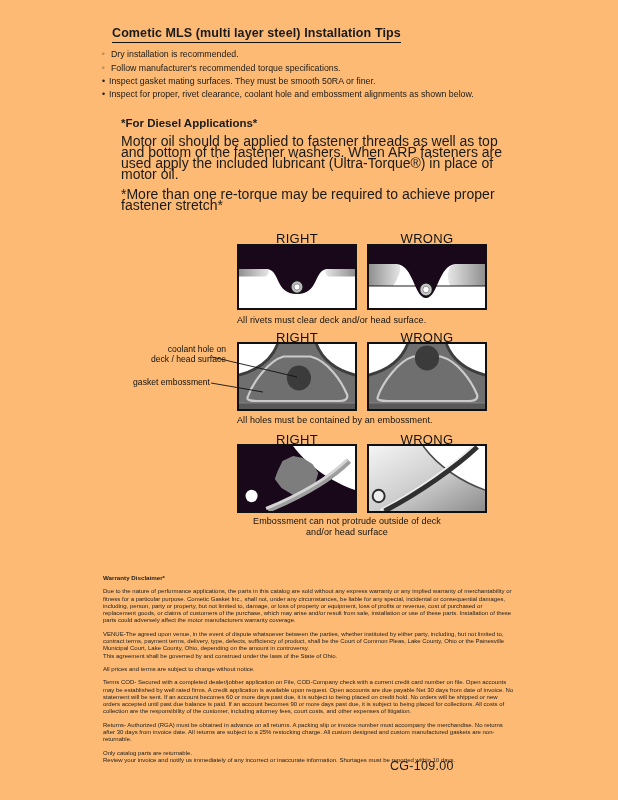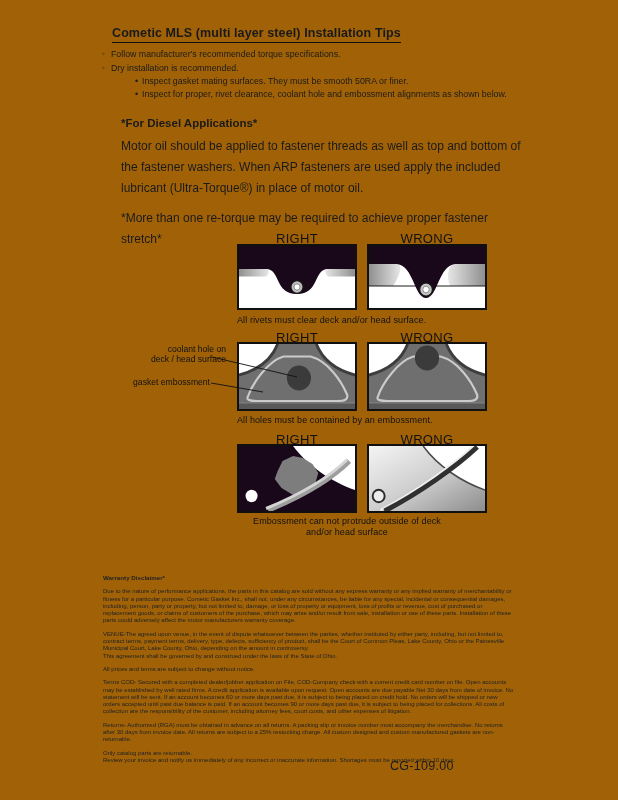--- a/index.html
+++ b/index.html
@@ -2,36 +2,36 @@
 <html style="--diagram-dark: #18081a; --panel-gray: #6f6f6f; --ink: #1a1a1a;"><head>
 <meta charset="utf-8">
 <style>
   :root{
     --diagram-dark:#18081a;
     --panel-gray:#6f6f6f;
     --ink:#1a1a1a;
   }
   html,body{margin:0;padding:0;background:#fff;}
   .page{
-    position:relative;width:618px;height:800px;background:#a16207;overflow:hidden;
+    position:relative;width:618px;height:800px;background:#fdba74;overflow:hidden;
     font-family:"Liberation Sans", sans-serif;color:var(--ink);
   }
   .abs{position:absolute;}
   .title{
     left:112px;top:26px;font-size:12.5px;font-weight:bold;
     border-bottom:1.5px solid #111;padding-bottom:1.5px;letter-spacing:0.1px;
   }
   .tips{left:102px;top:47px;font-size:8.8px;line-height:13px;}
   .tip{white-space:nowrap;}
   .tip .b1{display:inline-block;width:9px;font-size:7.5px;vertical-align:1px;}
-  .tip.sub{margin-left:33px;}
+  .tip.sub{}
   .tip .b2{display:inline-block;width:7px;font-size:9px;}
   .diesel{left:121px;top:117px;width:400px;}
   .diesel h2{font-size:11.5px;font-weight:bold;margin:0 0 7px 0;}
-  .diesel p{font-size:12px;line-height:21px;margin:0 0 9px 0;}
+  .diesel p{font-size:14px;line-height:11px;margin:0 0 9px 0;}
   .dg-label{width:120px;text-align:center;font-size:13px;letter-spacing:0.3px;color:#111;}
   .dg-box{
     width:120px;border:2px solid #101010;background:#fff;box-sizing:border-box;
   }
   .dg-box svg{display:block;width:100%;height:100%;}
   .h66{height:66px;} .h69{height:69px;}
   .dg-caption{font-size:9px;color:#111;letter-spacing:0.1px;}
   .pre{white-space:pre-line;}
   .callout{font-size:8.6px;line-height:10px;text-align:right;color:#111;}
   .legal{left:103px;top:574px;width:411px;font-size:6px;line-height:7.3px;color:#222;}
@@ -40,22 +40,22 @@
   .pagecode{left:390px;top:759px;font-size:12.5px;color:#1c1c1c;letter-spacing:0.3px;}
 </style>
 </head>
 <body>
 
 <div class="page">
 
   <div class="abs title">Cometic MLS (multi layer steel) Installation Tips</div>
 
   <div class="abs tips">
+    <div class="tip"><span class="b1">◦</span><span>Dry installation is recommended.</span></div>
     <div class="tip"><span class="b1">◦</span><span>Follow manufacturer's recommended torque specifications.</span></div>
-    <div class="tip"><span class="b1">◦</span><span>Dry installation is recommended.</span></div>
     <div class="tip sub"><span class="b2">•</span><span>Inspect gasket mating surfaces.  They must be smooth 50RA or finer.</span></div>
     <div class="tip sub"><span class="b2">•</span><span>Inspect for proper, rivet clearance, coolant hole and embossment alignments as shown below.</span></div>
   </div>
 
   <div class="abs diesel">
     <h2>*For Diesel Applications*</h2>
     <p>Motor oil should be applied to fastener threads as well as top and bottom of the fastener washers. When ARP fasteners are used apply the included lubricant (Ultra-Torque®) in place of motor oil.</p>
     <p>*More than one re-torque may be required to achieve proper fastener stretch*</p>
   </div>
 

